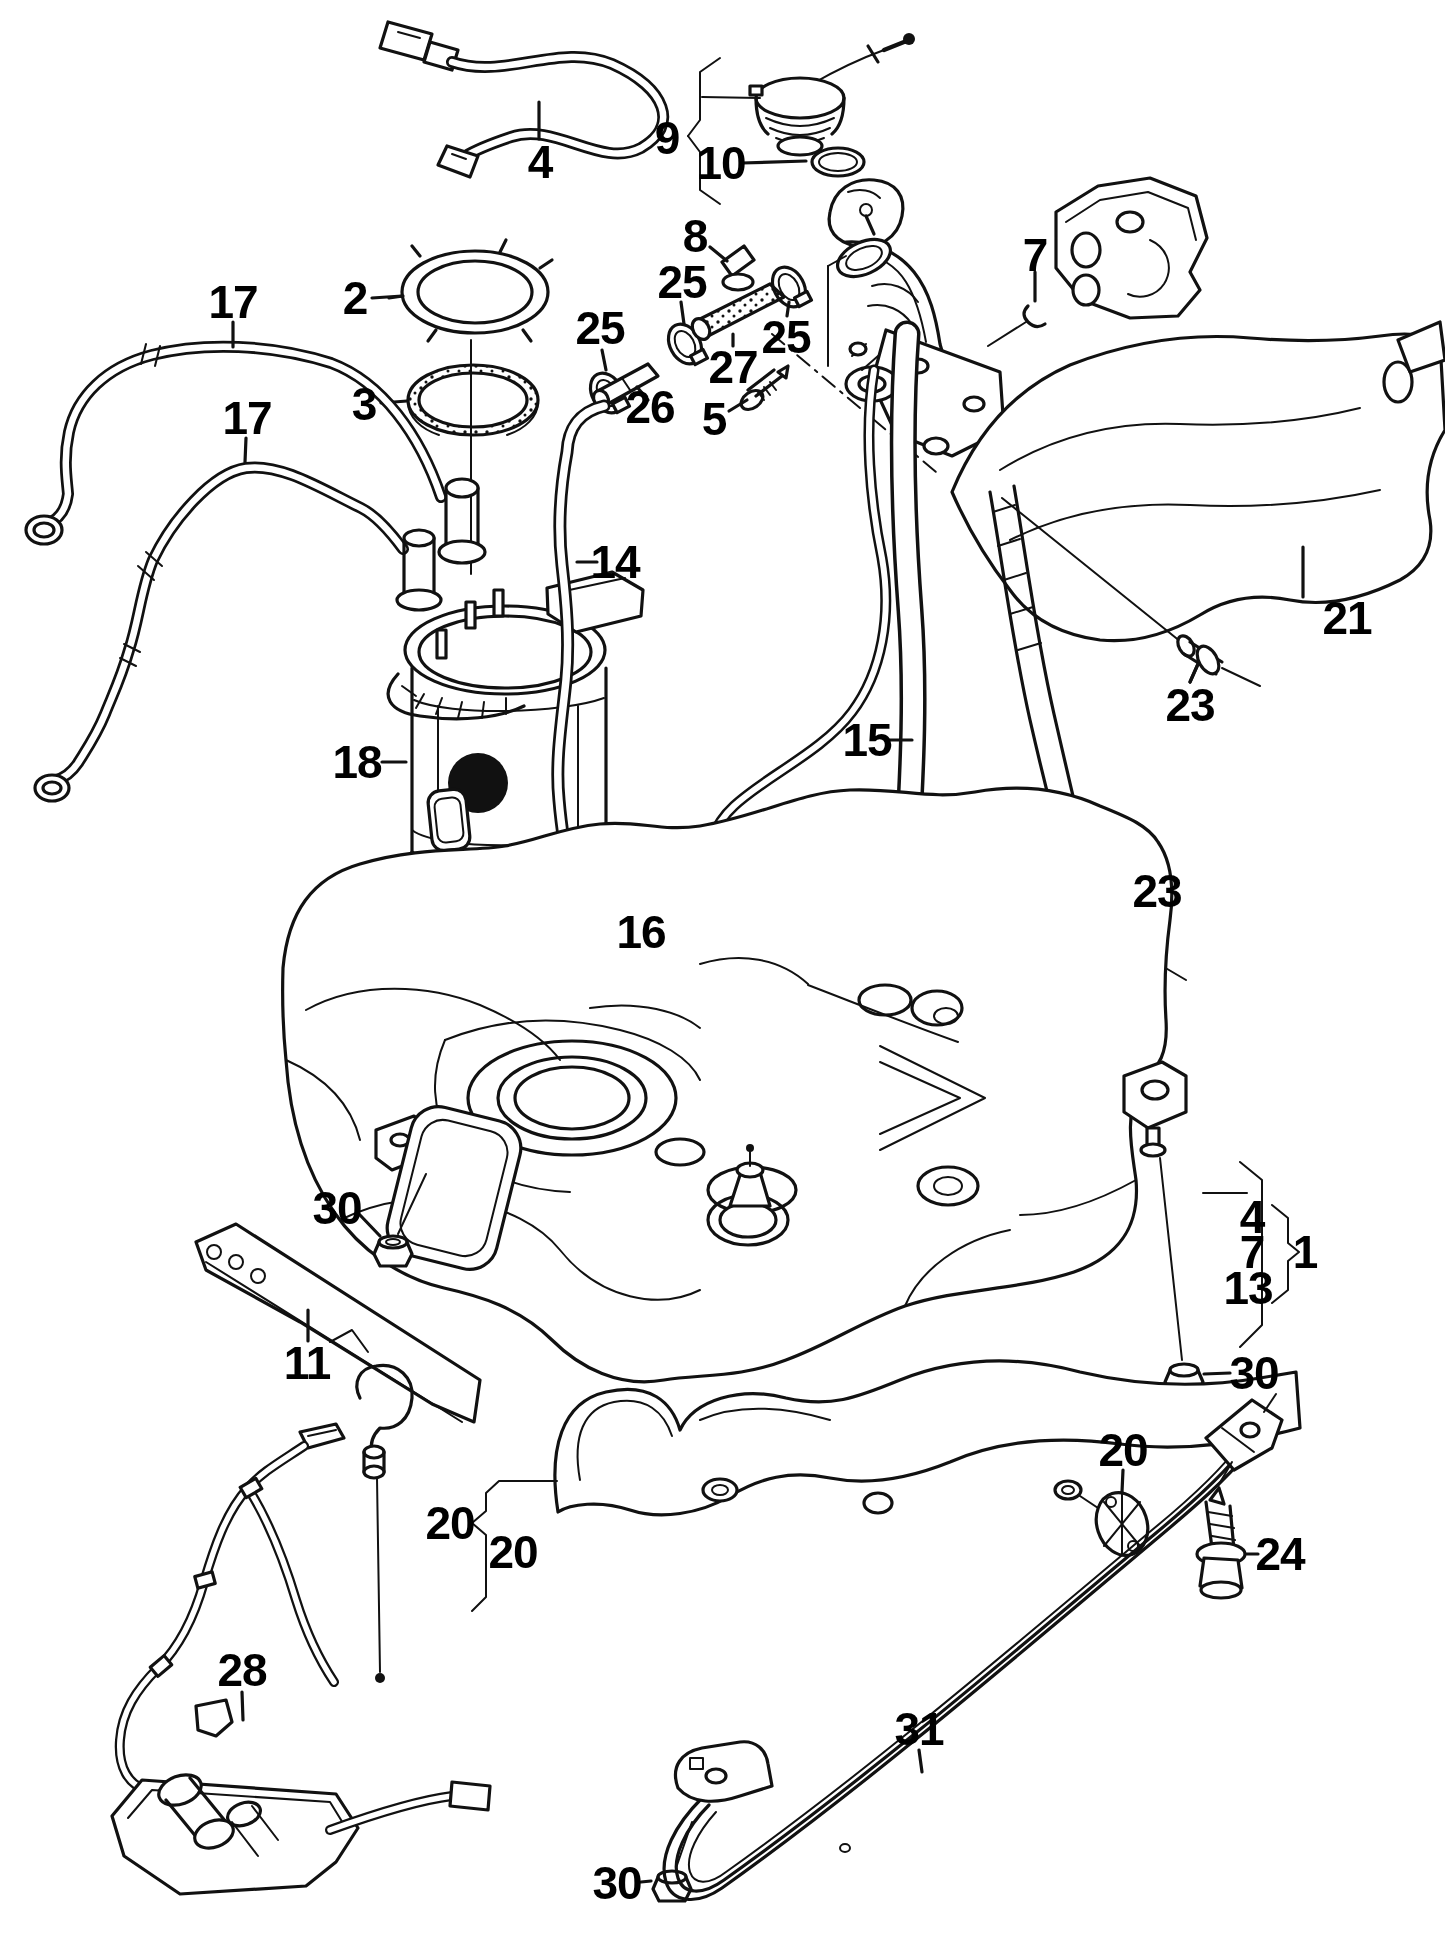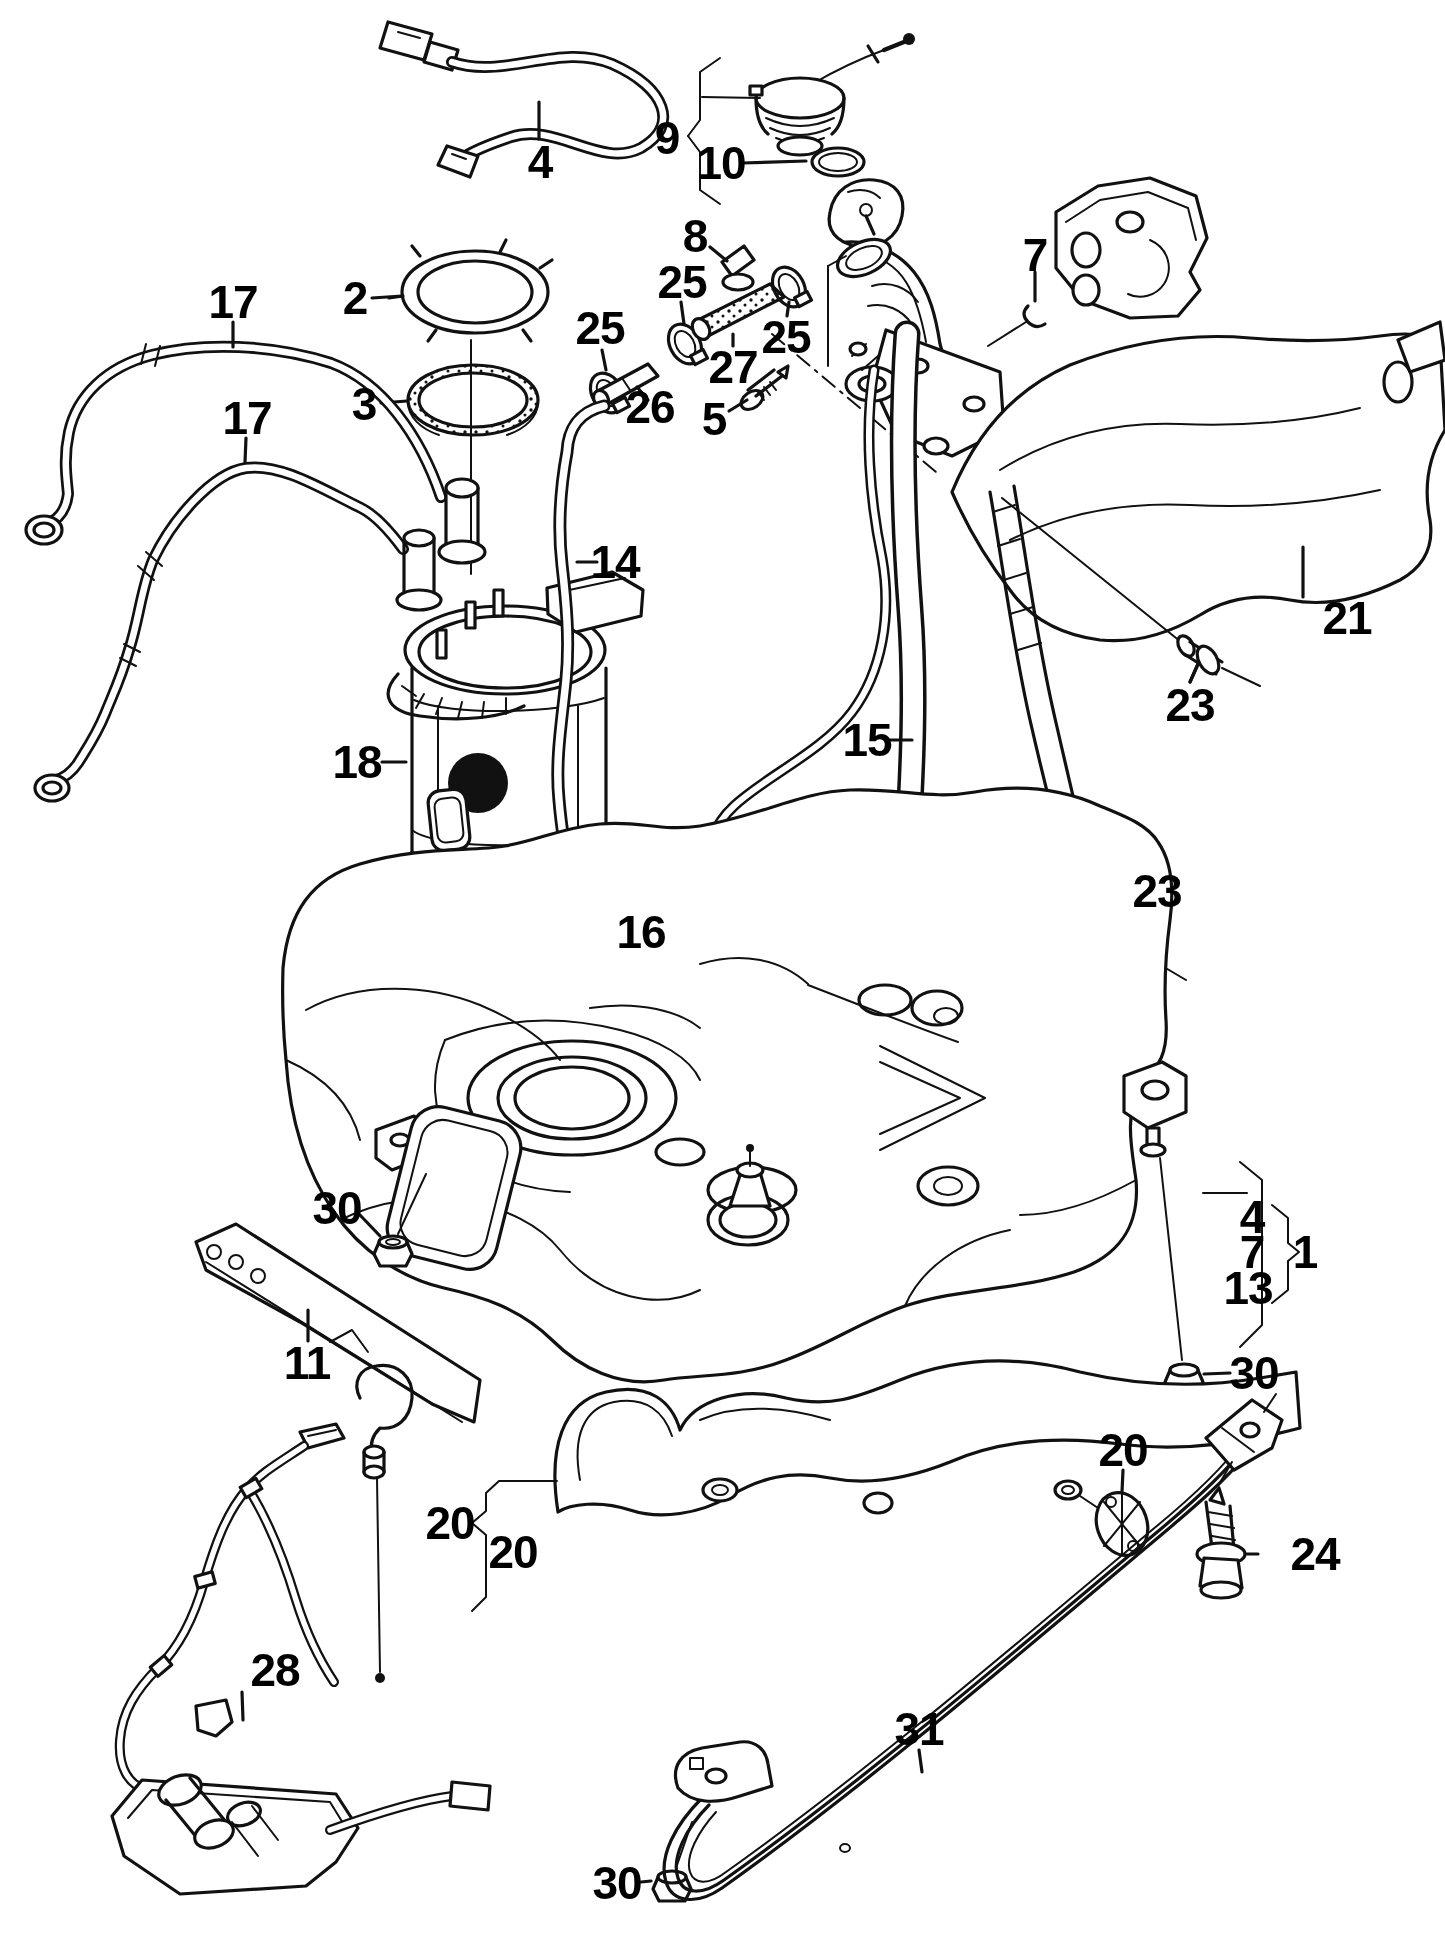--- a/index.html
+++ b/index.html
@@ -460,20 +460,20 @@
       <div class="callout" style="left: 357px; top: 762px;">18</div>
       <div class="callout" style="left: 641px; top: 932px;">16</div>
       <div class="callout" style="left: 337px; top: 1208px;">30</div>
       <div class="callout" style="left: 307px; top: 1363px;">11</div>
       <div class="callout" style="left: 1252px; top: 1217px;">4</div>
       <div class="callout" style="left: 1252px; top: 1252px;">7</div>
       <div class="callout" style="left: 1248px; top: 1288px;">13</div>
       <div class="callout" style="left: 1305px; top: 1252px;">1</div>
       <div class="callout" style="left: 1254px; top: 1373px;">30</div>
       <div class="callout" style="left: 1123px; top: 1450px;">20</div>
-      <div class="callout" style="left: 1280px; top: 1554px; margin-left: 35px;">24</div>
+      <div class="callout" style="left: 1280px; top: 1554px;">24</div>
       <div class="callout" style="left: 450px; top: 1523px;">20</div>
       <div class="callout" style="left: 513px; top: 1552px;">20</div>
-      <div class="callout" style="left: 242px; top: 1670px; margin-left: 33px;">28</div>
+      <div class="callout" style="left: 242px; top: 1670px;">28</div>
       <div class="callout" style="left: 919px; top: 1729px;">31</div>
       <div class="callout" style="left: 617px; top: 1883px;">30</div>
     </div>
 </div>
 
 </body></html>

